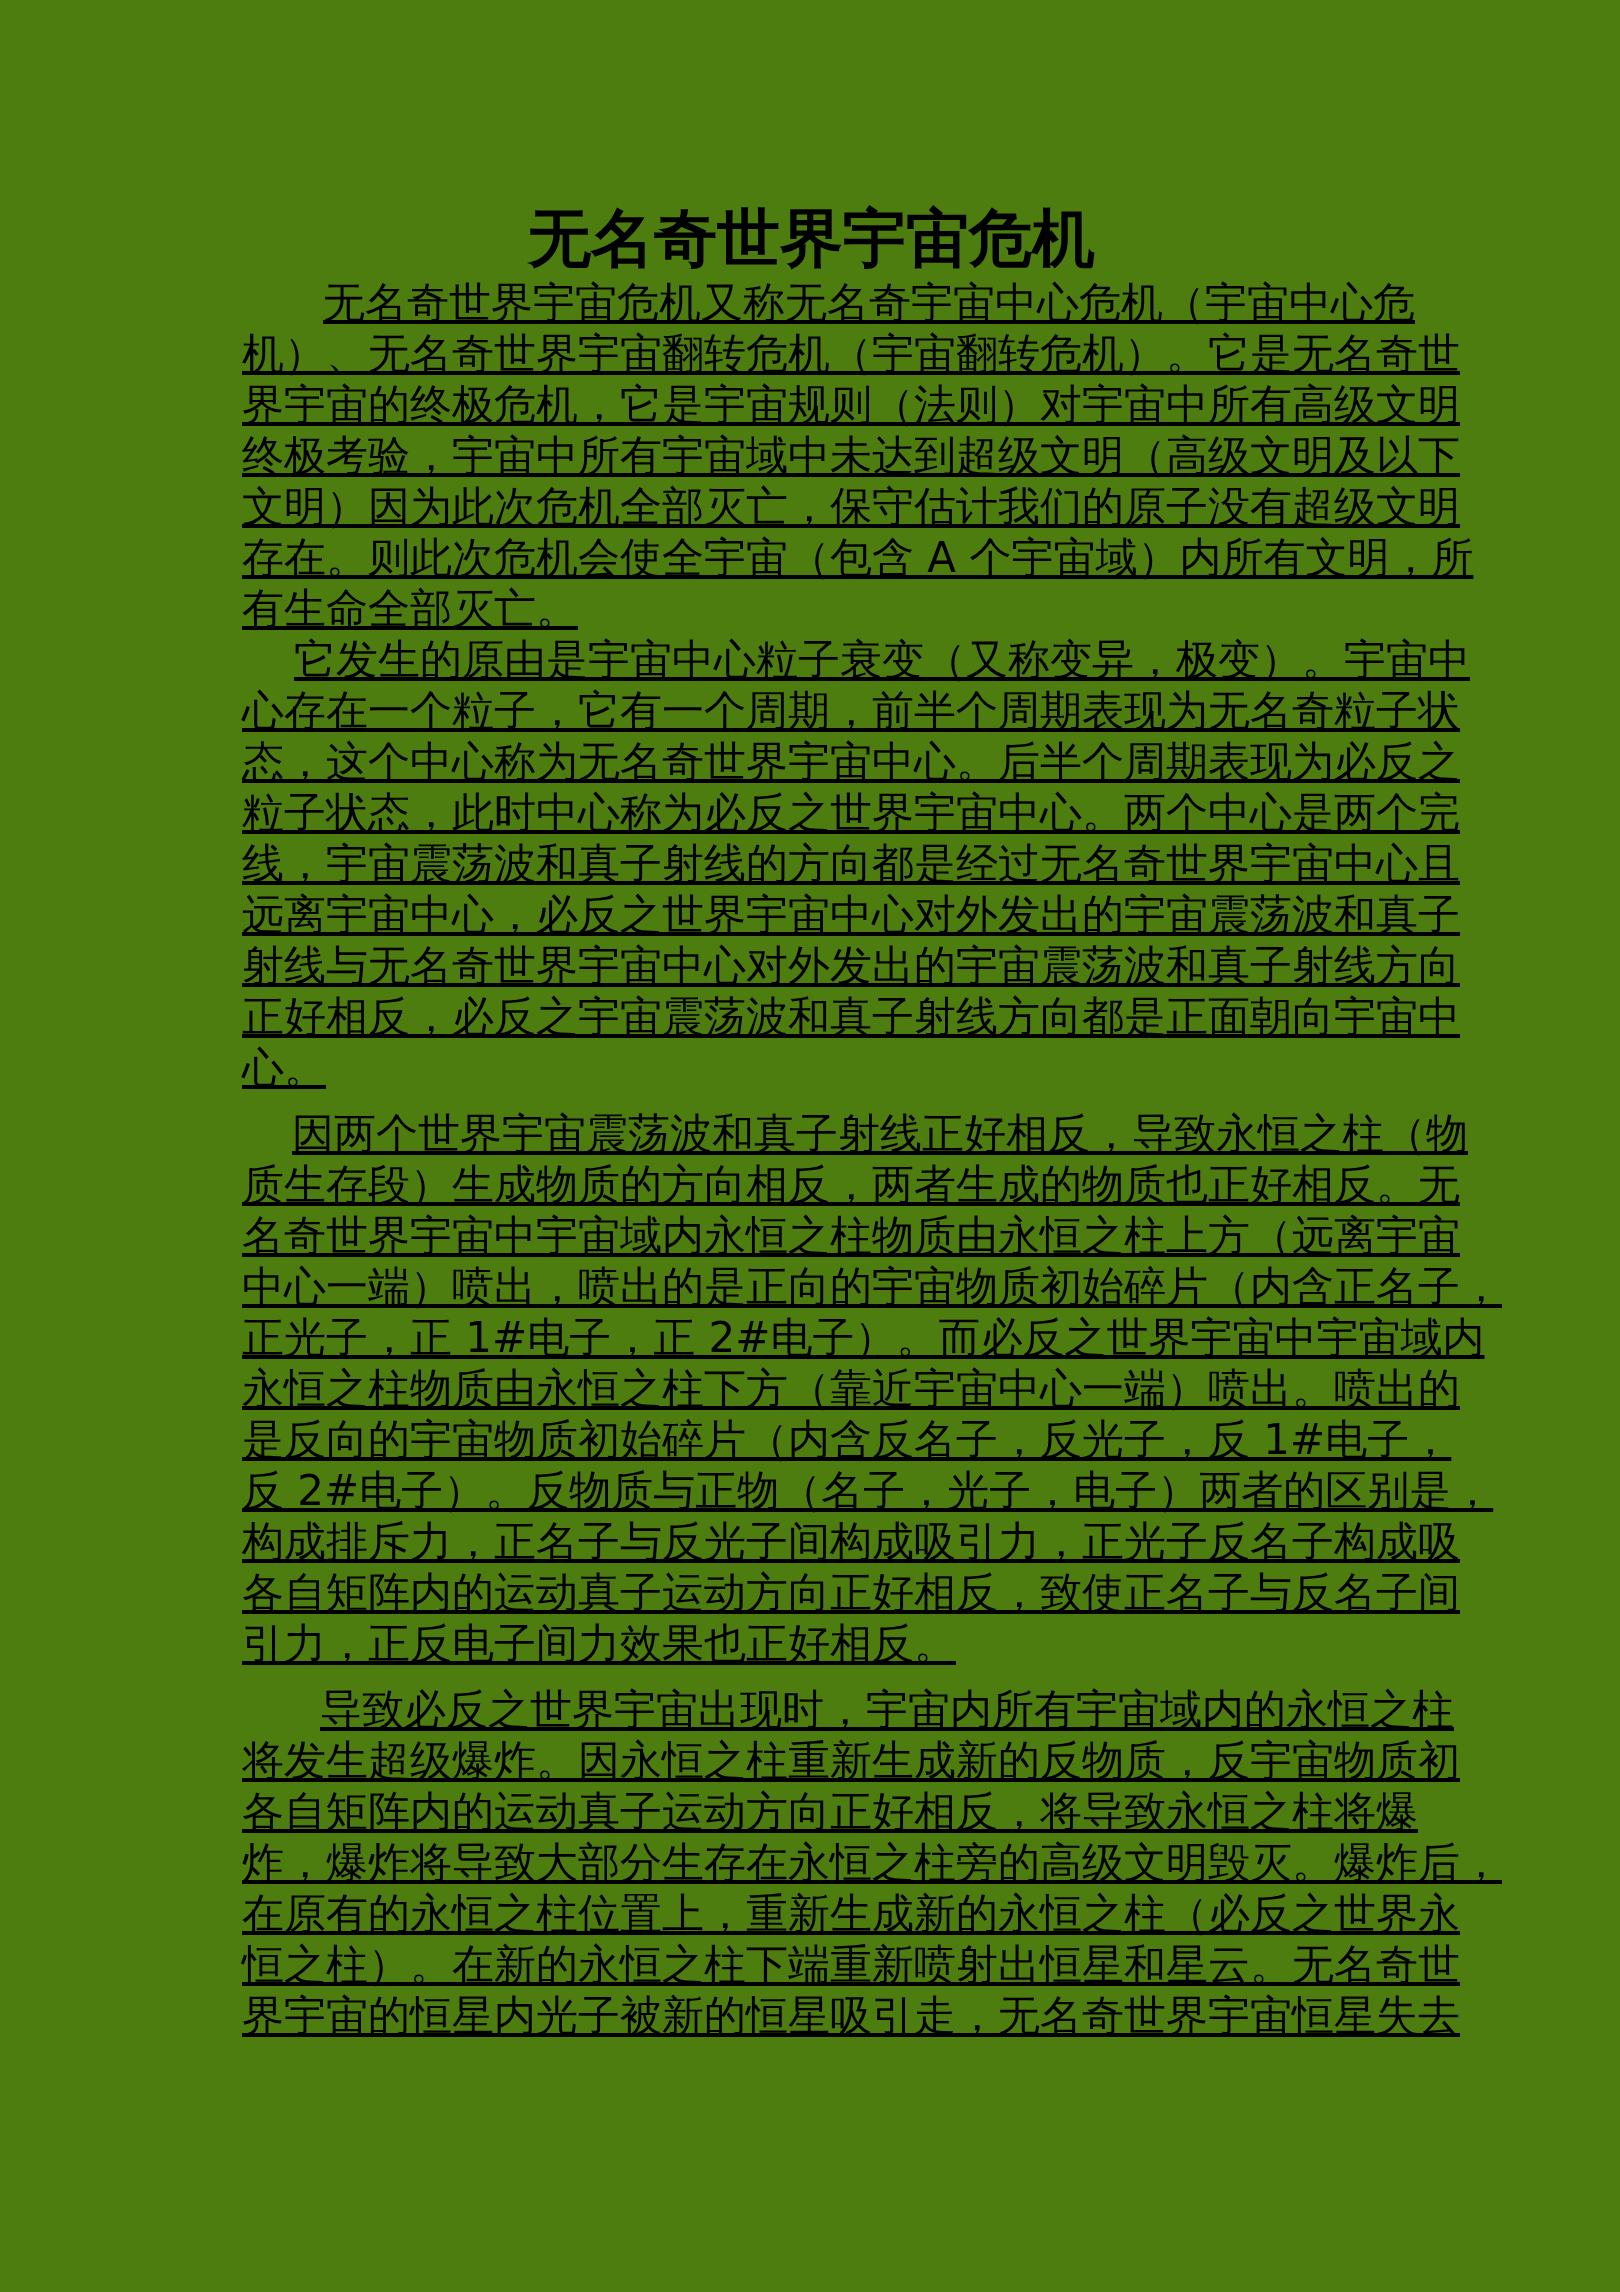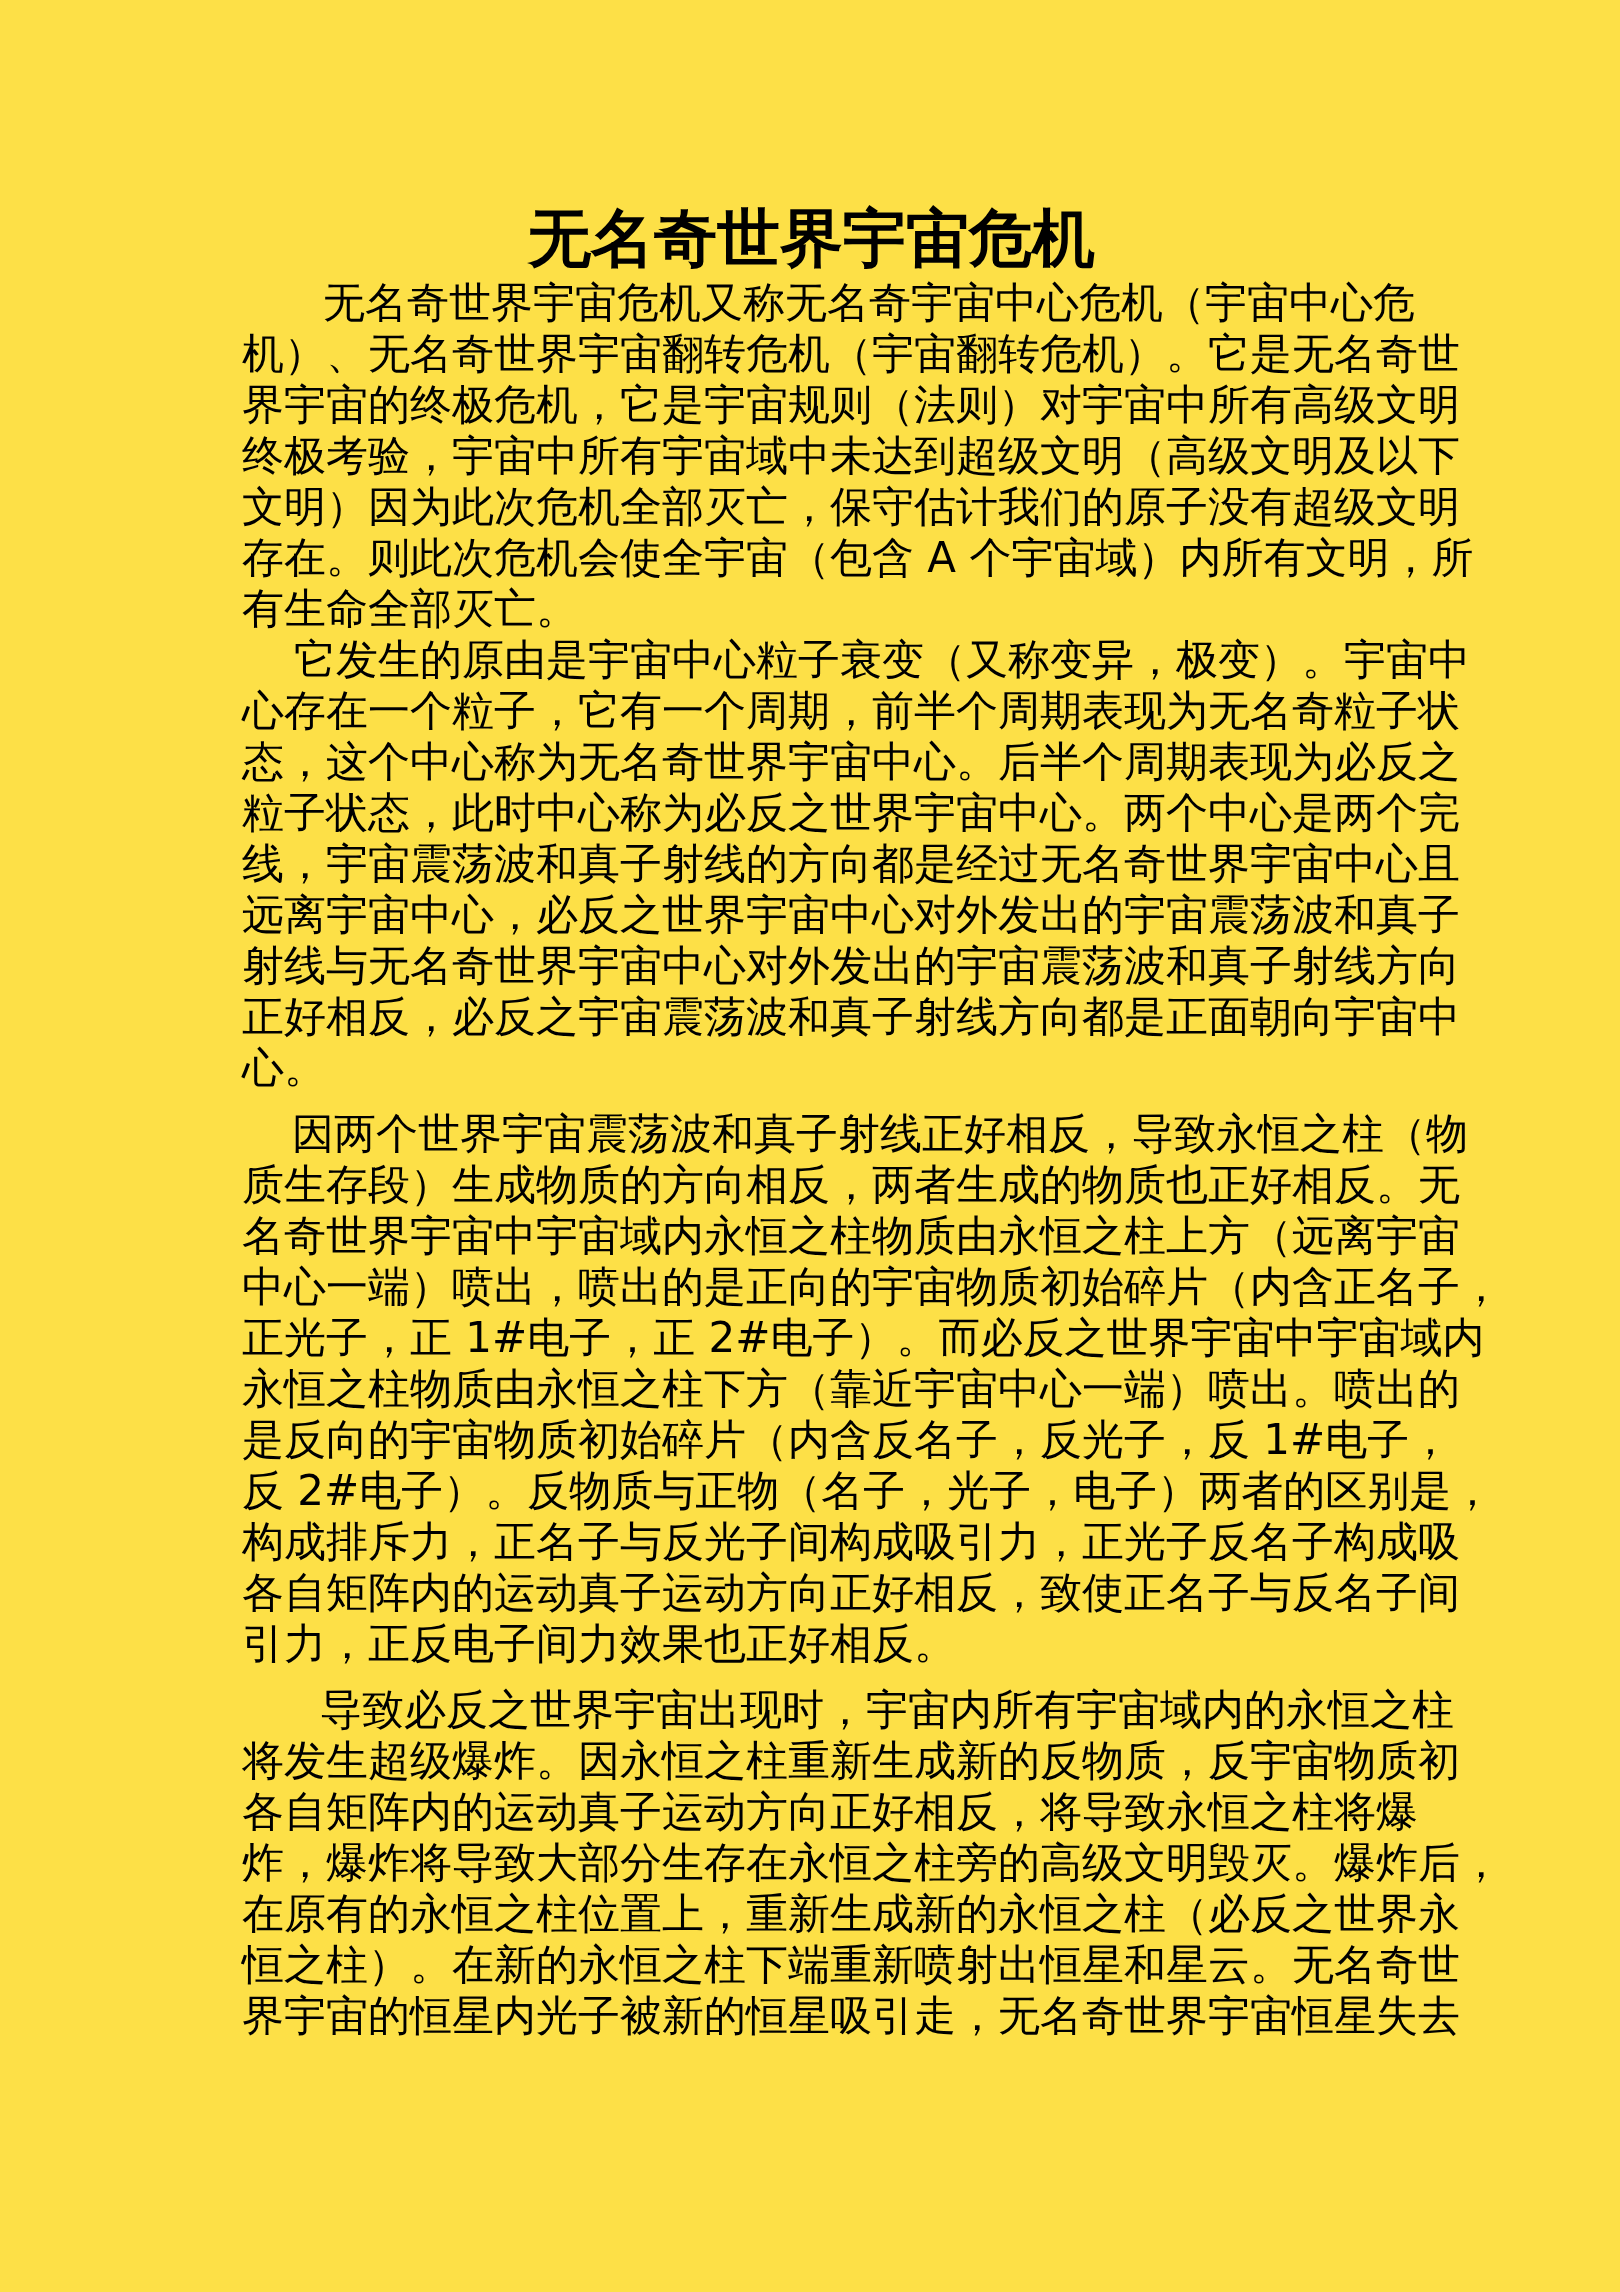--- a/index.html
+++ b/index.html
@@ -4,21 +4,21 @@
 <style>
   html, body {
     margin: 0;
     padding: 0;
     background: #ffffff;
   }
   .page {
     position: relative;
     width: 1620px;
     height: 2293px;
-    background: #fde047;
+    background: #4d7c0f;
     overflow: hidden;
     font-family: "DejaVu Sans", sans-serif;
     color: #000000;
   }
   .content {
     position: absolute;
     top: 201px;
     left: 242px;
     width: 1139px;
   }
@@ -40,20 +40,21 @@
     padding: 0;
   }
   
   .para-3, .para-4 { margin-top: 15px; }
   .line {
     font-size: 42px;
     line-height: 51px;
     white-space: pre;
     color: #000000;
     letter-spacing: 0;
+    text-decoration: underline;
   }
   
   .para-1 .line.first { text-indent: 81px; }
   .para-2 .line.first { text-indent: 52px; }
   .para-3 .line.first { text-indent: 50px; }
   .para-4 .line.first { text-indent: 78px; }
 </style>
 </head>
 <body>
 

